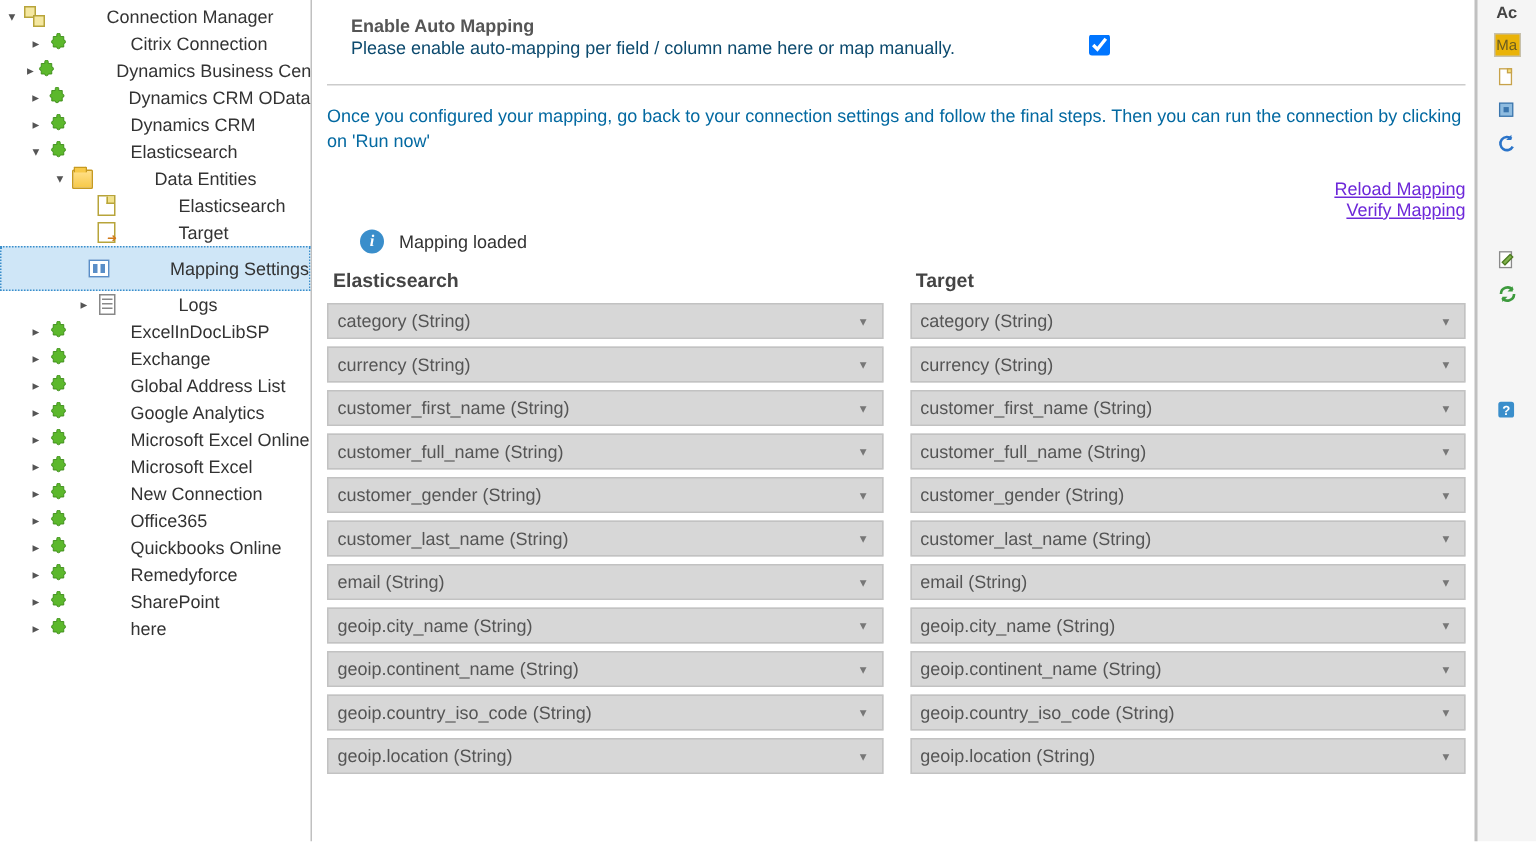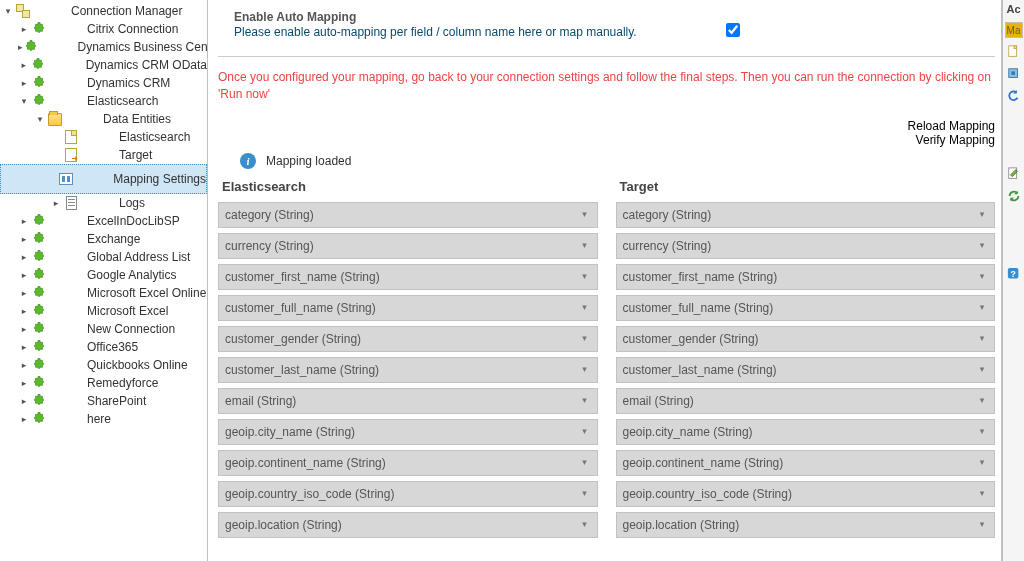--- a/index.html
+++ b/index.html
@@ -75,48 +75,48 @@
     overflow: hidden;
     border-right: 1px solid #c0c0c0;
   }
   .section-title { font-weight: bold; color:#555; margin-top:2px; }
   .section-sub { color:#0c4a6e; line-height:1.35; }
   .enable-row { display:flex; align-items:flex-end;margin-left:16px; }
   .enable-text { flex: 0 0 480px; }
   .enable-check { margin-left: 8px; margin-top: 20px; }
   .enable-check input { width:14px;height:14px; }
   hr.thin { border:none; border-top:1px solid #ccc; margin:16px 0 12px 0; }
-  .hint { color:#ef4444; line-height:1.4; margin-bottom:16px;}
+  .hint { color:#0369a1; line-height:1.4; margin-bottom:16px;}
   .links { text-align: right; margin-bottom:6px;}
-  .links a { color:#000000; font-size:12px; display:block; cursor:pointer;}
+  .links a { color:#6d28d9; text-decoration: underline; font-size:12px; display:block; cursor:pointer;}
   .status-row { display:flex; align-items:center; gap:10px; margin:4px 0 10px 22px;}
   .info-ico{width:16px;height:16px;border-radius:50%;background:#3a8ecb;color:#fff;display:inline-flex;align-items:center;justify-content:center;font-weight:bold;font-size:11px;font-style:italic;font-family:Georgia,serif;}
   .cols { display:flex; gap:18px; }
   .col { flex:1; }
   .col-head { font-weight:bold; color:#444; margin:0 0 8px 4px; font-size:13px;}
   .field {
     background:#d7d7d7;
     border:1px solid #c2c2c2;
     height:24px;
     margin-bottom:5px;
     display:flex; align-items:center;
-    padding:12px 6px;
+    padding:0 6px;
     color:#555;
     position:relative;
   }
   .field .chev {
     position:absolute; right:5px; top:4px;
     width:14px;height:14px;
     display:flex;align-items:center;justify-content:center;
     color:#777; font-size:9px;
     cursor:pointer;
   }
   
   .right-pane {
-    width: 22px;
+    width: 40px;
     background:#f5f5f5;
     border-left:1px solid #c0c0c0;
     display:flex; flex-direction:column; align-items:center;
     padding-top:2px; gap:6px;
   }
   .right-pane .hdr{font-size:11px;color:#444;font-weight:bold;line-height:14px;height:14px;width:100%;text-align:center;}
   .right-pane .tab{background:#eab308;border:1px solid #c7c0aa;width:18px;height:16px;font-size:10px;display:flex;align-items:center;justify-content:center;color:#6a5c20;}
   .tb-ico{width:16px;height:16px;display:flex;align-items:center;justify-content:center;cursor:pointer;}
 </style>
 </head>

